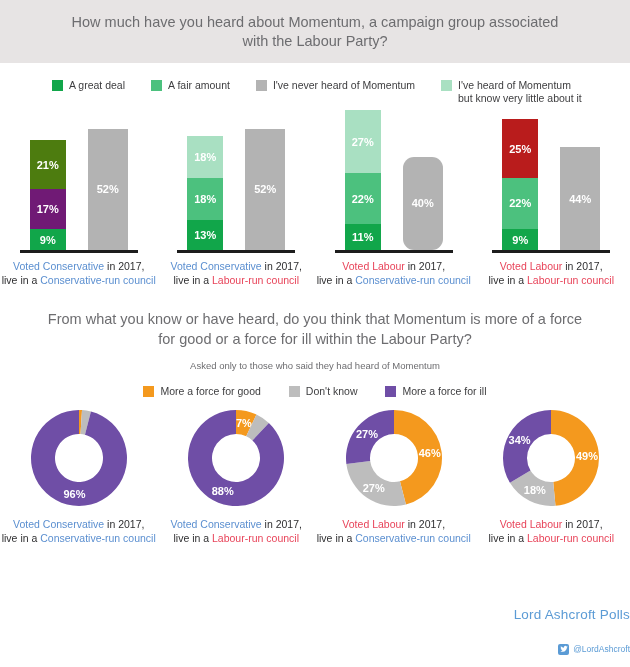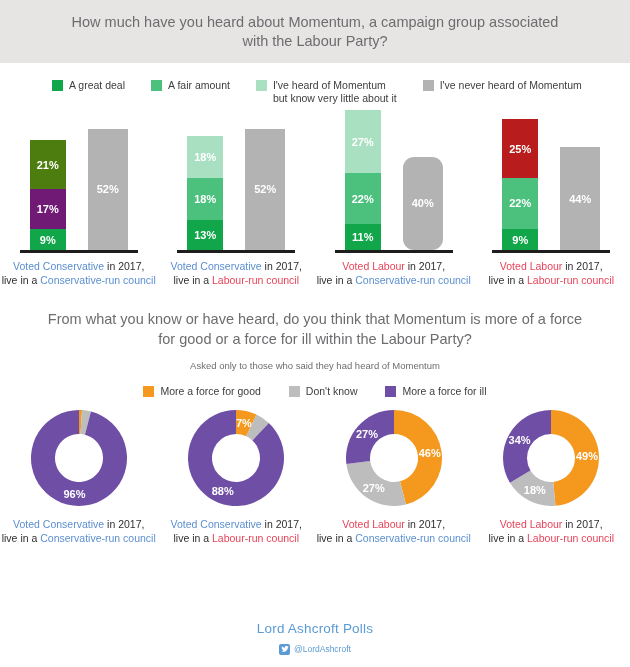--- a/index.html
+++ b/index.html
@@ -168,29 +168,29 @@
     text-align: center;
     color: #2f2f31;
   }
 
   
   .footer {
     position: absolute;
     left: 0;
     bottom: 10px;
     width: 630px;
-    text-align: center;
+    text-align: right;
   }
   .footer-title {
     font-size: 13.5px;
     color: #5b9bd5;
     letter-spacing: 0.2px;
   }
   .footer-handle {
-    margin-top: 8px;
+    margin-top: 22px;
     display: inline-flex;
     align-items: center;
     justify-content: center;
     gap: 4px;
     font-size: 8.5px;
     color: #5b9bd5;
   }
   .tw-badge {
     width: 11px;
     height: 11px;
@@ -211,27 +211,27 @@
 <div class="bar-legend" id="bar-legend">
     <div class="legend-item">
       <span class="legend-swatch" style="background: rgb(17, 166, 74);"></span>
       <span class="legend-label">A great deal</span>
     </div>
     <div class="legend-item">
       <span class="legend-swatch" style="background: rgb(76, 193, 126);"></span>
       <span class="legend-label">A fair amount</span>
     </div>
     <div class="legend-item">
+      <span class="legend-swatch" style="background: rgb(179, 179, 179);"></span>
+      <span class="legend-label">I've never heard of Momentum</span>
+    </div>
+    <div class="legend-item">
       <span class="legend-swatch" style="background: rgb(169, 224, 194);"></span>
       <span class="legend-label">I've heard of Momentum
 but know very little about it</span>
-    </div>
-    <div class="legend-item">
-      <span class="legend-swatch" style="background: rgb(179, 179, 179);"></span>
-      <span class="legend-label">I've never heard of Momentum</span>
     </div>
   </div>
 
 <div class="bars-row" id="bars-row">
     <div class="bar-group">
       <div class="bar-plot">
         <div class="stack">
           <div class="seg" style="background: #4d7c0f; height: 49px;">21%</div>
           <div class="seg" style="background: #701a75; height: 39.6667px;">17%</div>
           <div class="seg" style="background: rgb(17, 166, 74); height: 21px;">9%</div>

